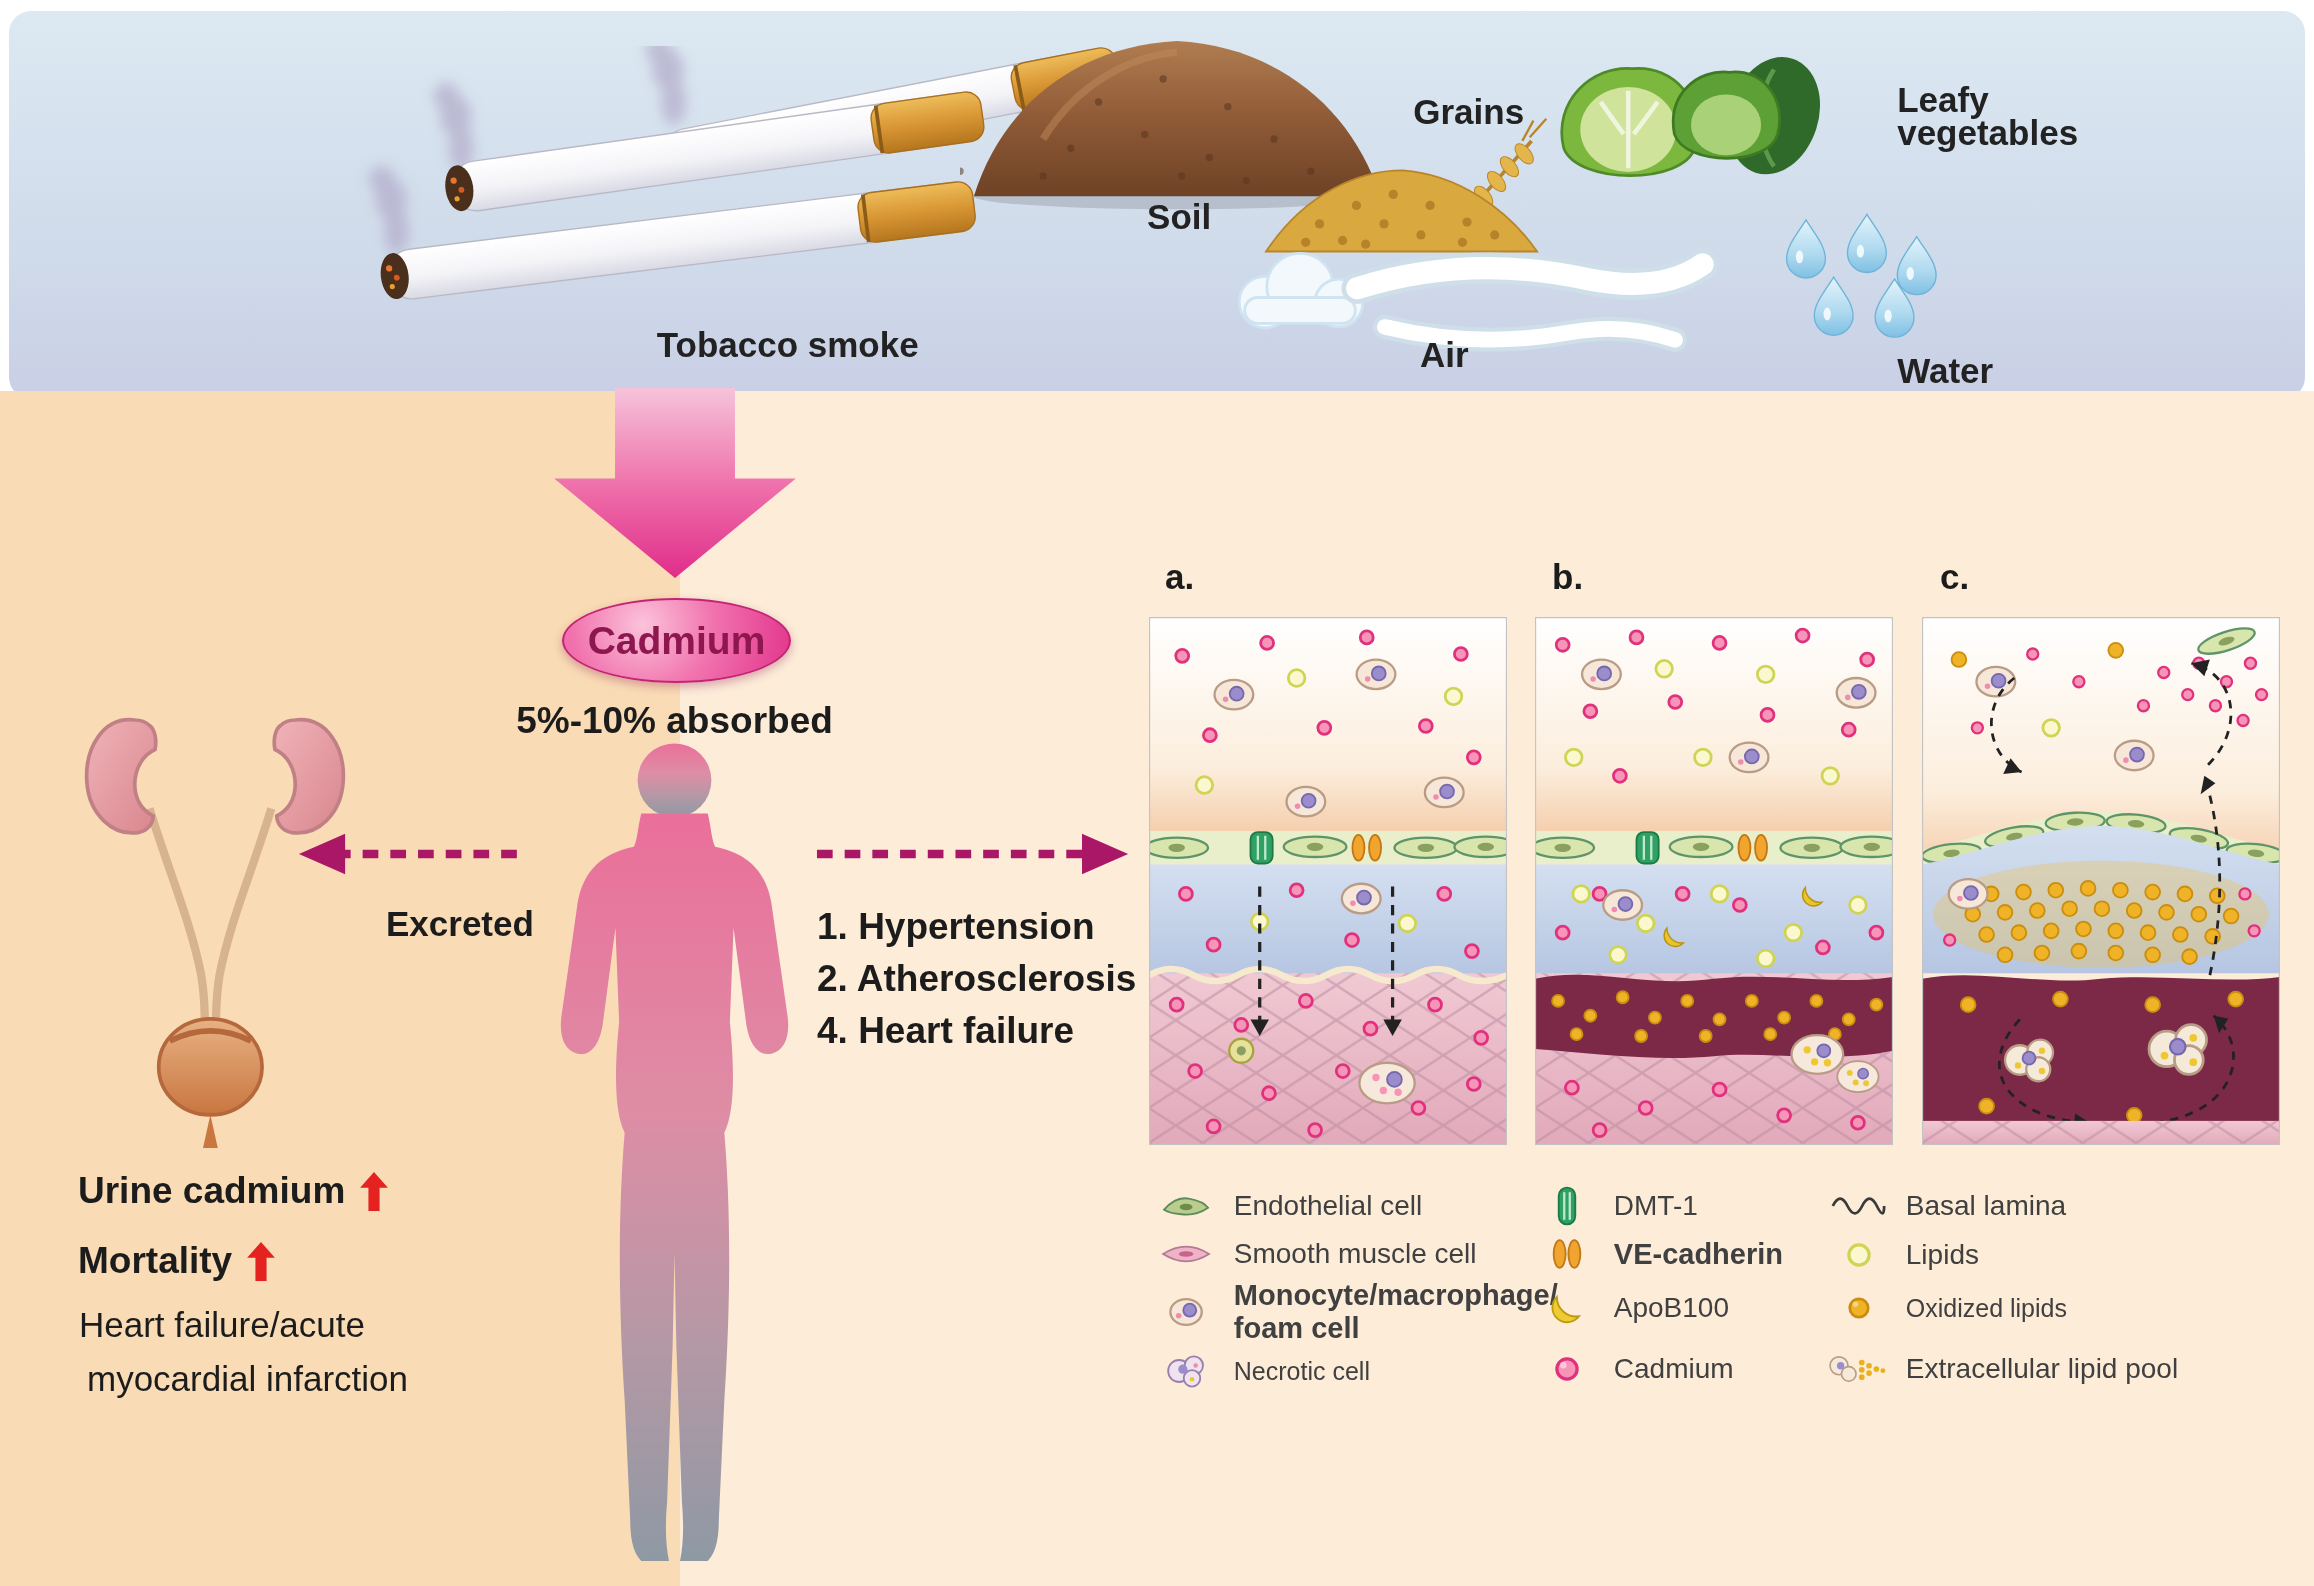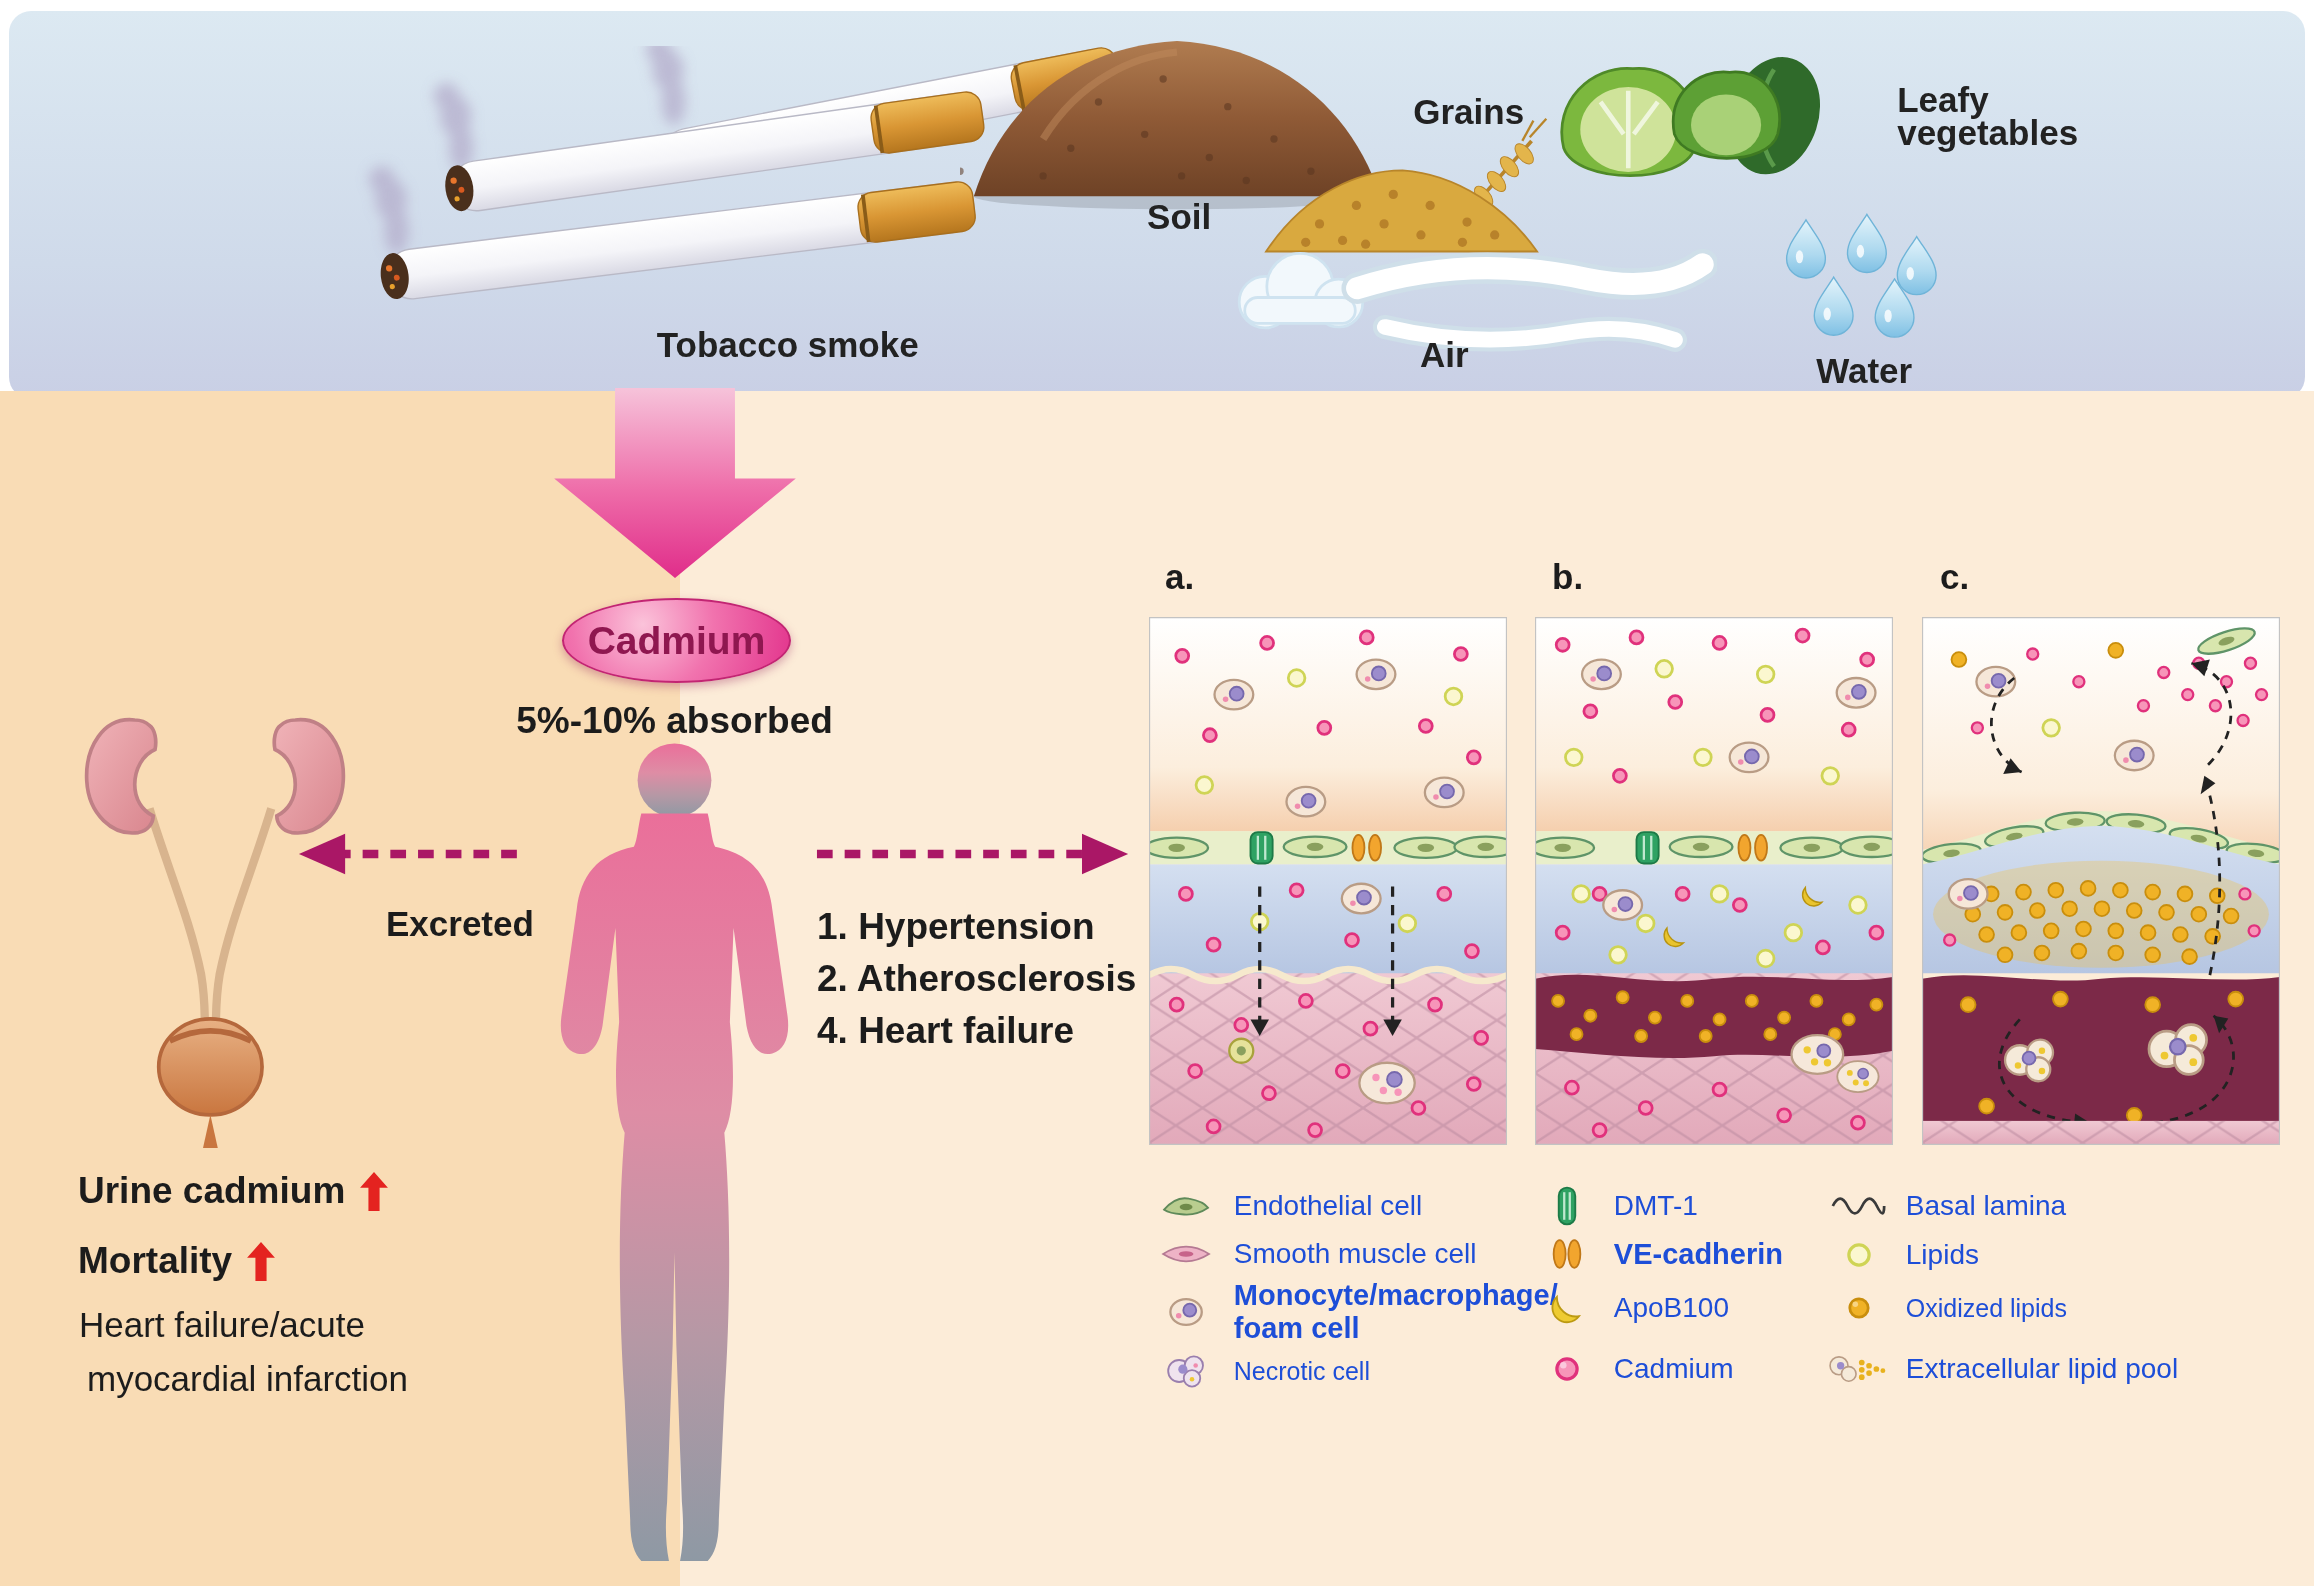--- a/index.html
+++ b/index.html
@@ -18,21 +18,21 @@
         box-shadow:0 3.7px 9.2px rgba(150,30,90,.35);}
   .cadmium-badge span{font-size:39px;font-weight:bold;color:#8f1750;}
   .absorbed{left:490px;top:700px;width:369px;text-align:center;font-weight:bold;font-size:37px;}
   .excreted{left:386px;top:904px;width:185px;font-weight:bold;font-size:35px;}
   .effects{left:817px;top:901px;font-size:37px;font-weight:bold;line-height:52px;}
   .stat-row{position:absolute;display:flex;align-items:center;gap:14.8px;font-weight:bold;font-size:37px;}
   .plain{font-weight:normal;font-size:35px;}
   .panel-lbl{font-weight:bold;font-size:35px;}
   .lg-row{position:absolute;display:flex;align-items:center;gap:14.8px;height:50px;}
   .lg-icon{width:65px;height:48px;display:flex;align-items:center;justify-content:center;flex:0 0 65px;}
-  .lg-txt{font-size:28px;color:#1d4ed8;}
+  .lg-txt{font-size:28px;color:#404040;}
   .lg-strong{font-weight:bold;font-size:29px;}
   .lg-small{font-size:25px;}
   .two-line span{display:block;line-height:33px;}
 </style>
 </head>
 <body>
 
 <div class="fig">
 
   <section class="abs band">
@@ -196,21 +196,21 @@
           <path d="M0,-34 C10,-18 21,-6 21,8 A21,21 0 1,1 -21,8 C-21,-6 -10,-18 0,-34 Z" fill="url(#dropG)" stroke="#6fb4d8" stroke-width="1.5"></path>
           <ellipse cx="-7" cy="6" rx="4" ry="7" fill="#ffffffcc"></ellipse>
         </g>
       </defs>
       <use href="#drop" x="52" y="48"></use>
       <use href="#drop" x="118" y="42"></use>
       <use href="#drop" x="172" y="66"></use>
       <use href="#drop" x="82" y="110"></use>
       <use href="#drop" x="148" y="112"></use>
     </svg>
-    <div class="abs lbl center" style="left:1772px;top:340px;width:166px;">Water</div>
+    <div class="abs lbl center" style="left:1853px;top:340px;width:166px;">Water</div>
   </section>
 
   <div class="abs bg-left"></div>
   <div class="abs bg-right"></div>
 
   <svg class="abs" style="left:554px;top:388px;" width="242" height="190" viewBox="0 0 262 206">
     <defs>
       <linearGradient id="pinkArrowG" x1="0" y1="0" x2="0" y2="1">
         <stop offset="0" stop-color="#f6c3da"></stop>
           <stop offset="0.55" stop-color="#ee6ba8"></stop>

